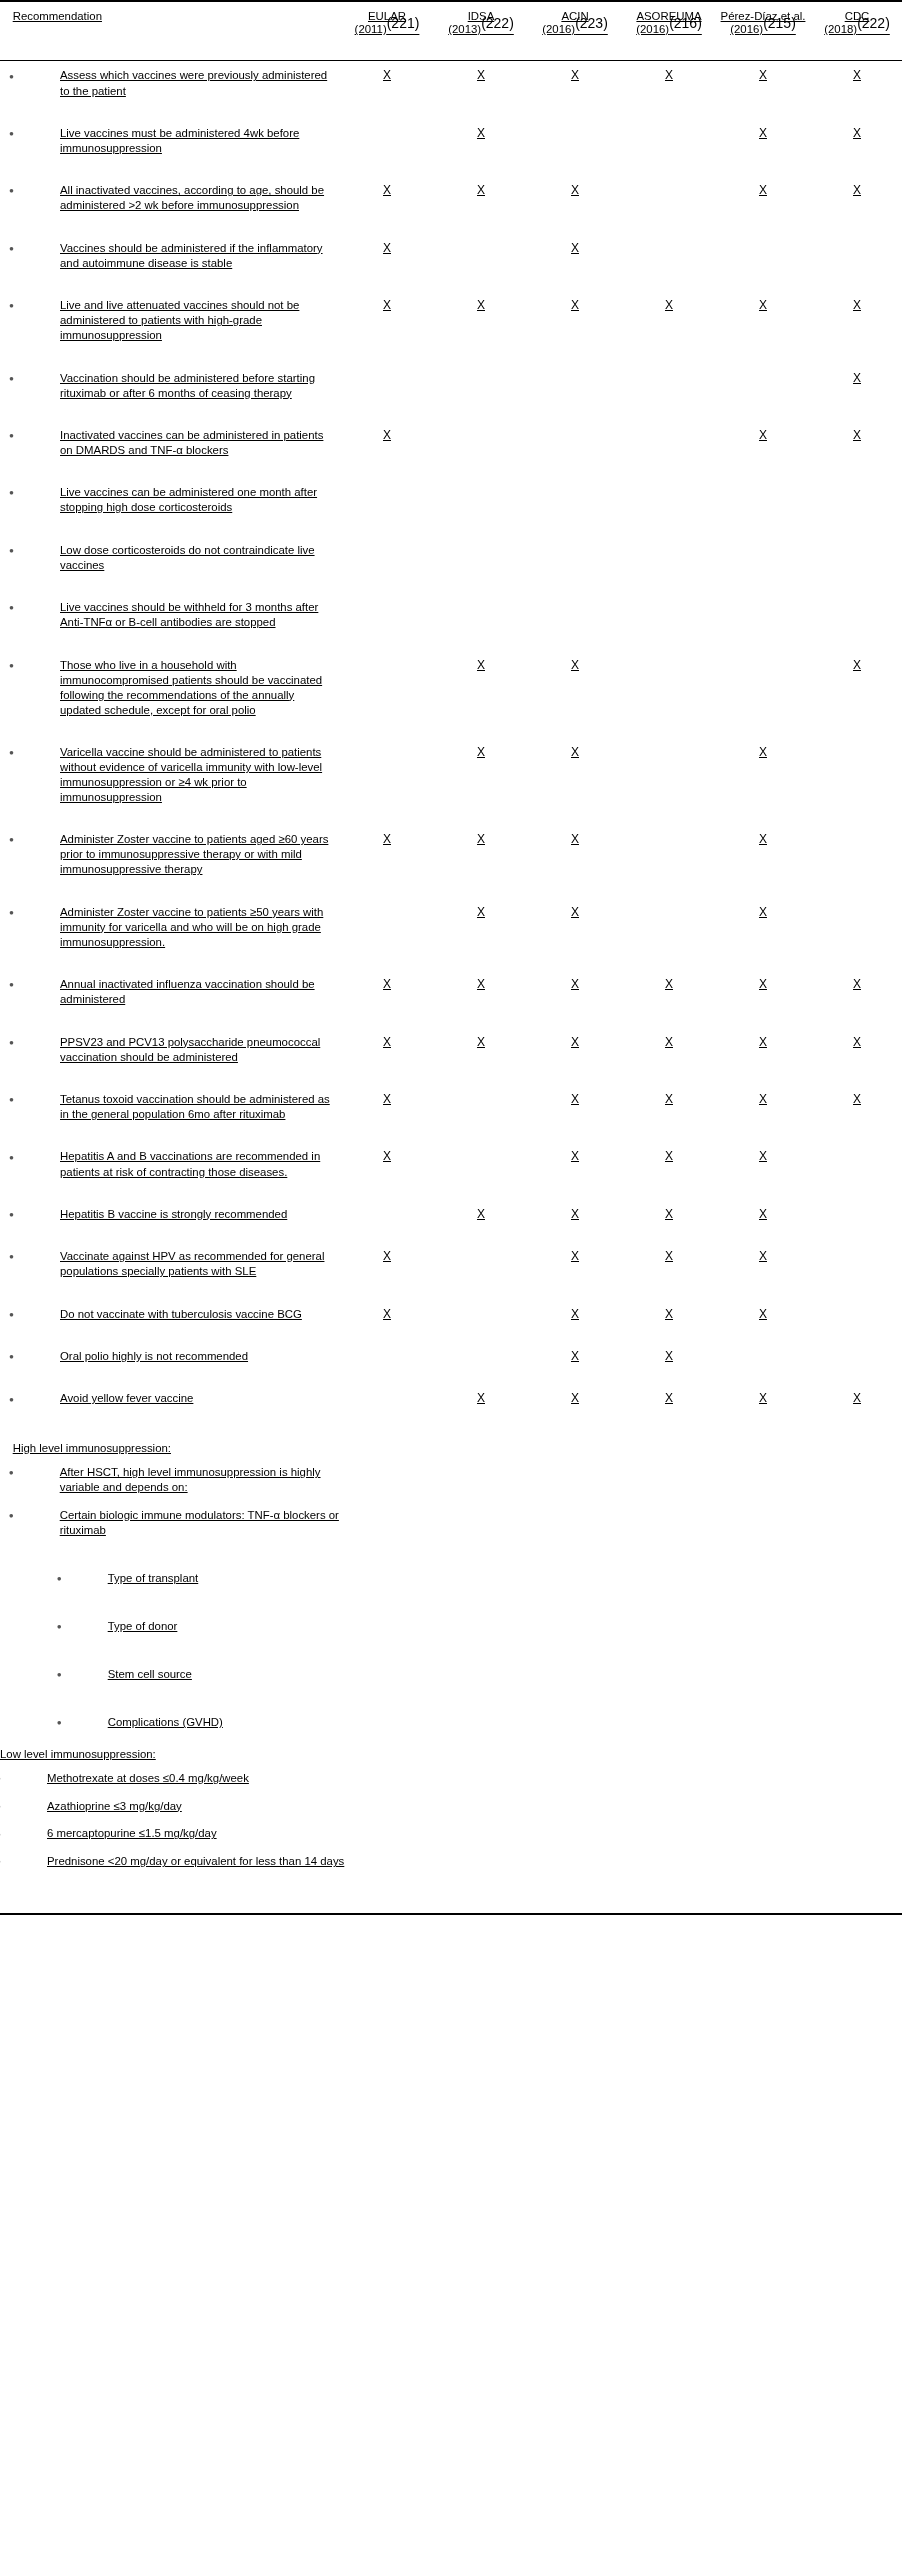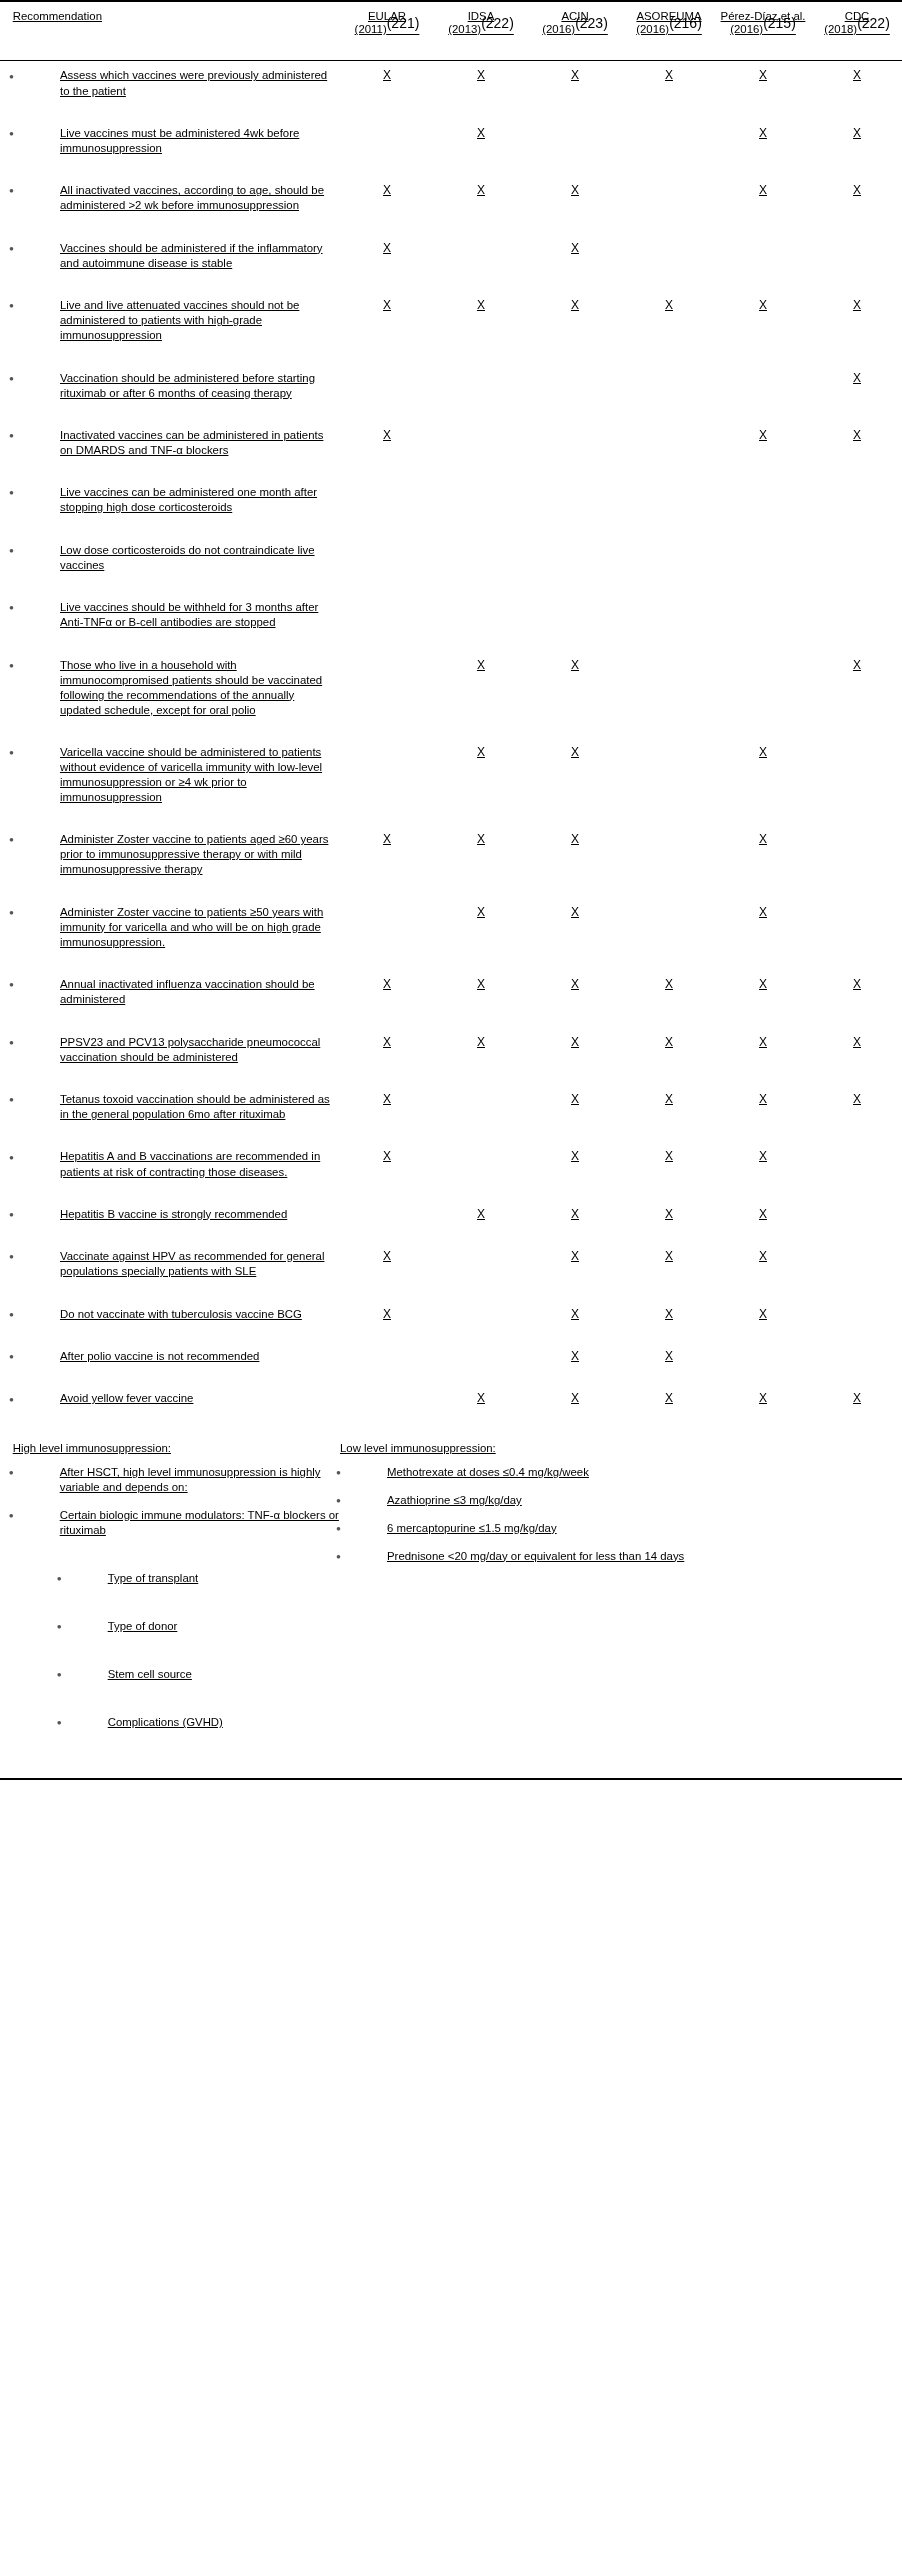--- a/index.html
+++ b/index.html
@@ -81,20 +81,21 @@
     text-align: center;
     padding-top: 7.3px;
     font-size: 12px;
     line-height: 15px;
   }
 
   
   .legend {
     display: flex;
     padding: 14.6px 0 0 0;
+    flex-direction: column;
   }
   .legend-col { box-sizing: border-box; }
   .legend-col.left  { width: 340px; padding-left: 12.7px; }
   .legend-col.right { width: 437px; }
   .legend-title {
     font-size: 11.4px;
     line-height: 15px;
     margin-bottom: 9px;
   }
   .legend-item {
@@ -470,21 +471,21 @@
           <td class="mark"><span>X</span></td>
           <td class="mark"><span>X</span></td>
           <td class="mark"><span>X</span></td>
           <td class="mark"></td>
         </tr>
         <tr class="spacer">
           <td colspan="7"></td>
         </tr>
         <tr>
           <td class="rec-cell">
-            <div class="bullet-line"><span class="bul">●</span><span>After polio vaccine is not recommended</span></div>
+            <div class="bullet-line"><span class="bul">●</span><span>Oral polio highly is not recommended</span></div>
           </td>
           <td class="mark"></td>
           <td class="mark"></td>
           <td class="mark"><span>X</span></td>
           <td class="mark"><span>X</span></td>
           <td class="mark"></td>
           <td class="mark"></td>
         </tr>
         <tr class="spacer">
           <td colspan="7"></td>

